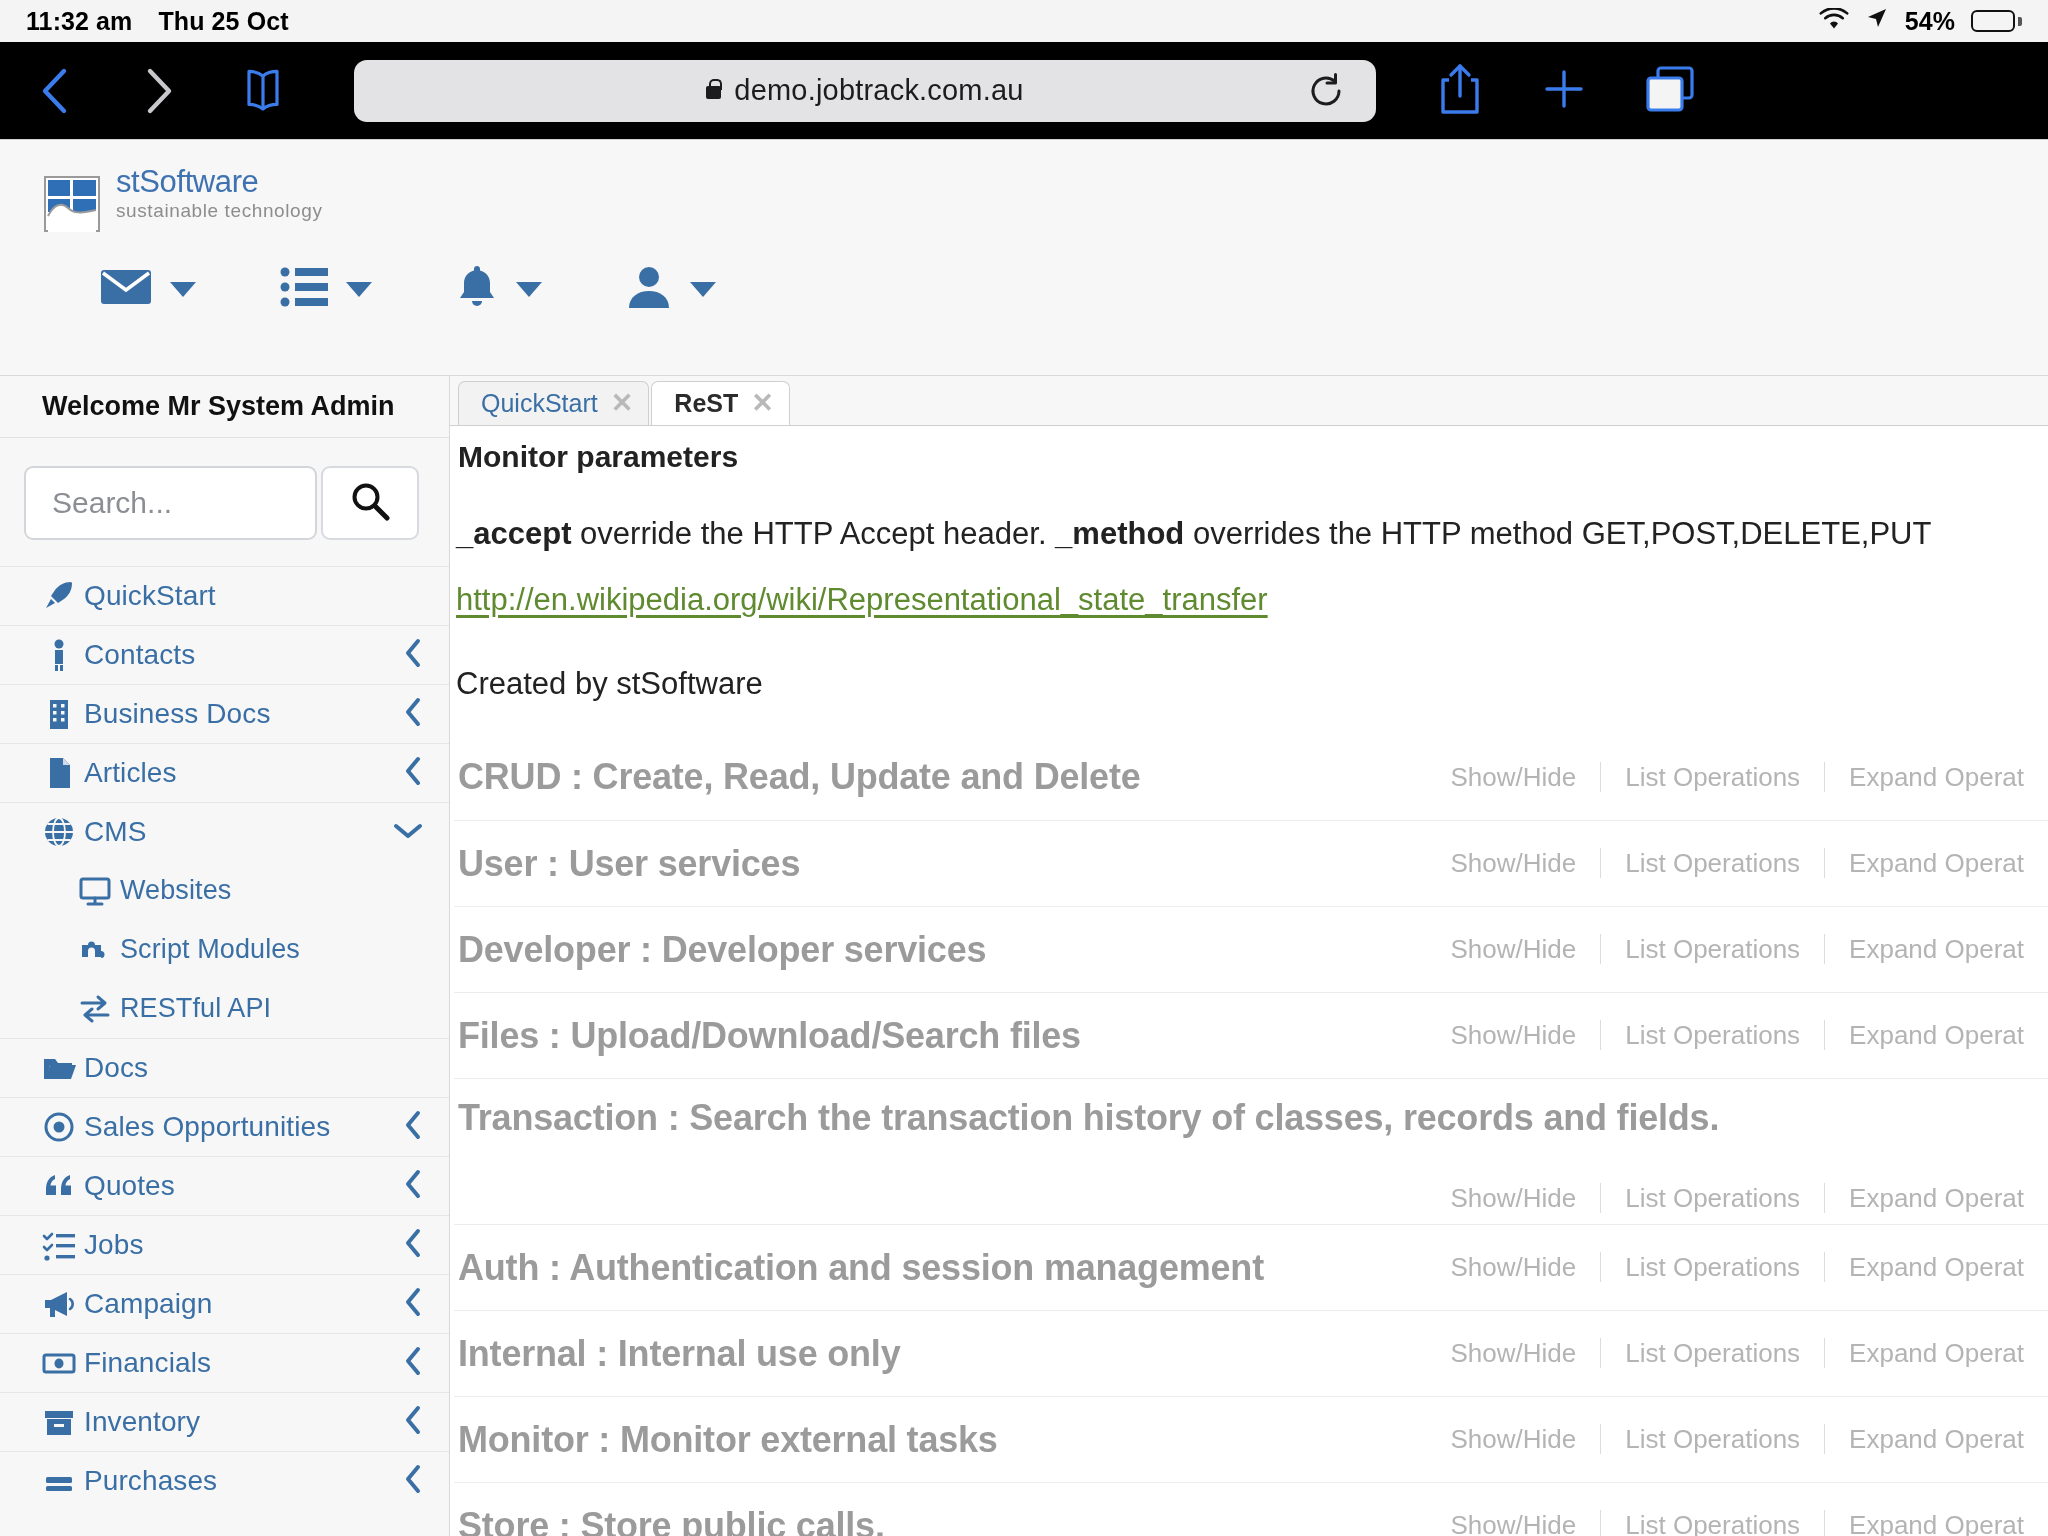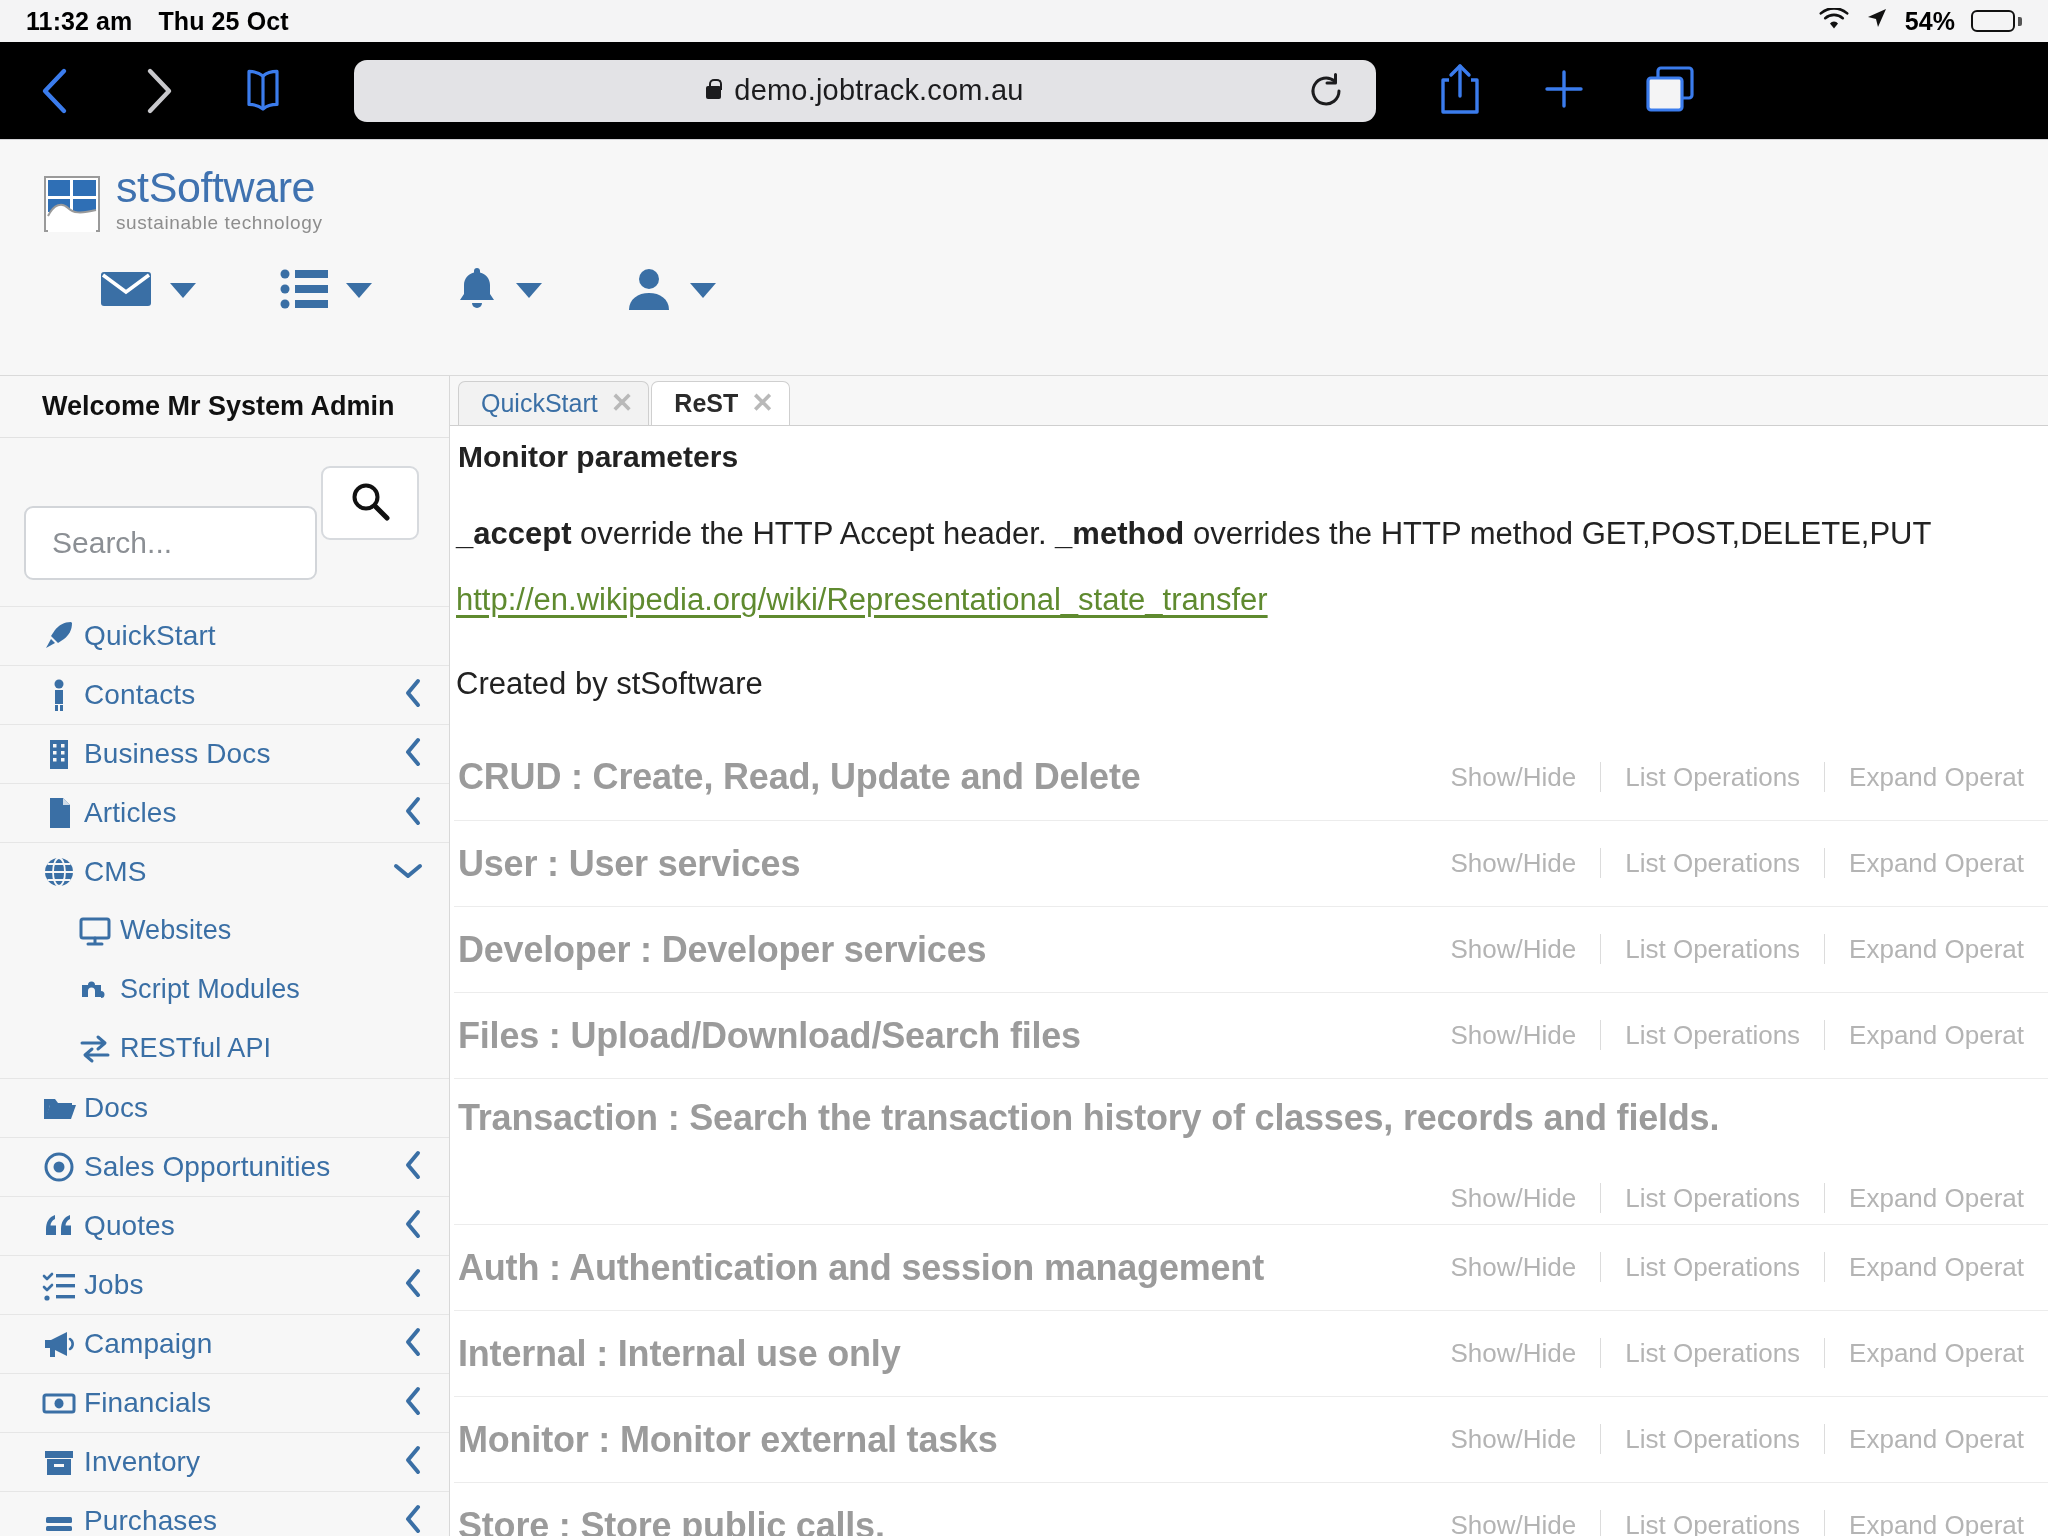--- a/index.html
+++ b/index.html
@@ -75,21 +75,21 @@
 
   .brandbar {
     height: 236px;
     background: #f7f7f7;
     border-bottom: 1px solid #dadada;
     padding: 26px 0 0 44px;
   }
   .logo-row { display: flex; align-items: flex-start; gap: 16px; }
   .logo-mark { width: 56px; height: 56px; position: relative; flex: none; margin-top: 10px; }
   .logo-text-wrap { display: flex; flex-direction: column; }
-  .logo-name { font-size: 43px; color: #3f72b0; line-height: 1.02; letter-spacing: -.4px; }
+  .logo-name { font-size: 31px; color: #3f72b0; line-height: 1.02; letter-spacing: -.4px; }
   .logo-tag { font-size: 19px; color: #8d8d8d; letter-spacing: .6px; margin-top: 2px; }
 
   .iconrow { display: flex; align-items: center; gap: 0; margin: 32px 0 0 56px; }
   .iconcell { display: flex; align-items: center; gap: 18px; margin-right: 84px; color: #3a6fa5; }
   .caret-dn {
     width: 0; height: 0;
     border-left: 13px solid transparent; border-right: 13px solid transparent;
     border-top: 15px solid #3a6fa5;
   }
 
@@ -110,21 +110,21 @@
     background: #f7f7f7;
     border-bottom: 1px solid #e2e2e2;
   }
   .searchrow { padding: 28px 30px 26px 24px; display: flex; gap: 0; }
   .searchbox {
     flex: 1; height: 74px;
     background: #fff;
     border: 2px solid #d2d5d9; border-radius: 9px;
     display: flex; align-items: center;
     padding-left: 26px;
-    font-size: 30px; color: #8b8f94; margin-top: 40px;
+    font-size: 30px; color: #8b8f94;
   }
   .searchbtn {
     width: 98px; height: 74px; margin-left: 4px;
     background: #fff; border: 2px solid #d7dade; border-radius: 9px;
     display: flex; align-items: center; justify-content: center;
   }
   .navlist { flex: 1; overflow: hidden; }
   .navitem {
     height: 59px;
     display: flex; align-items: center;

